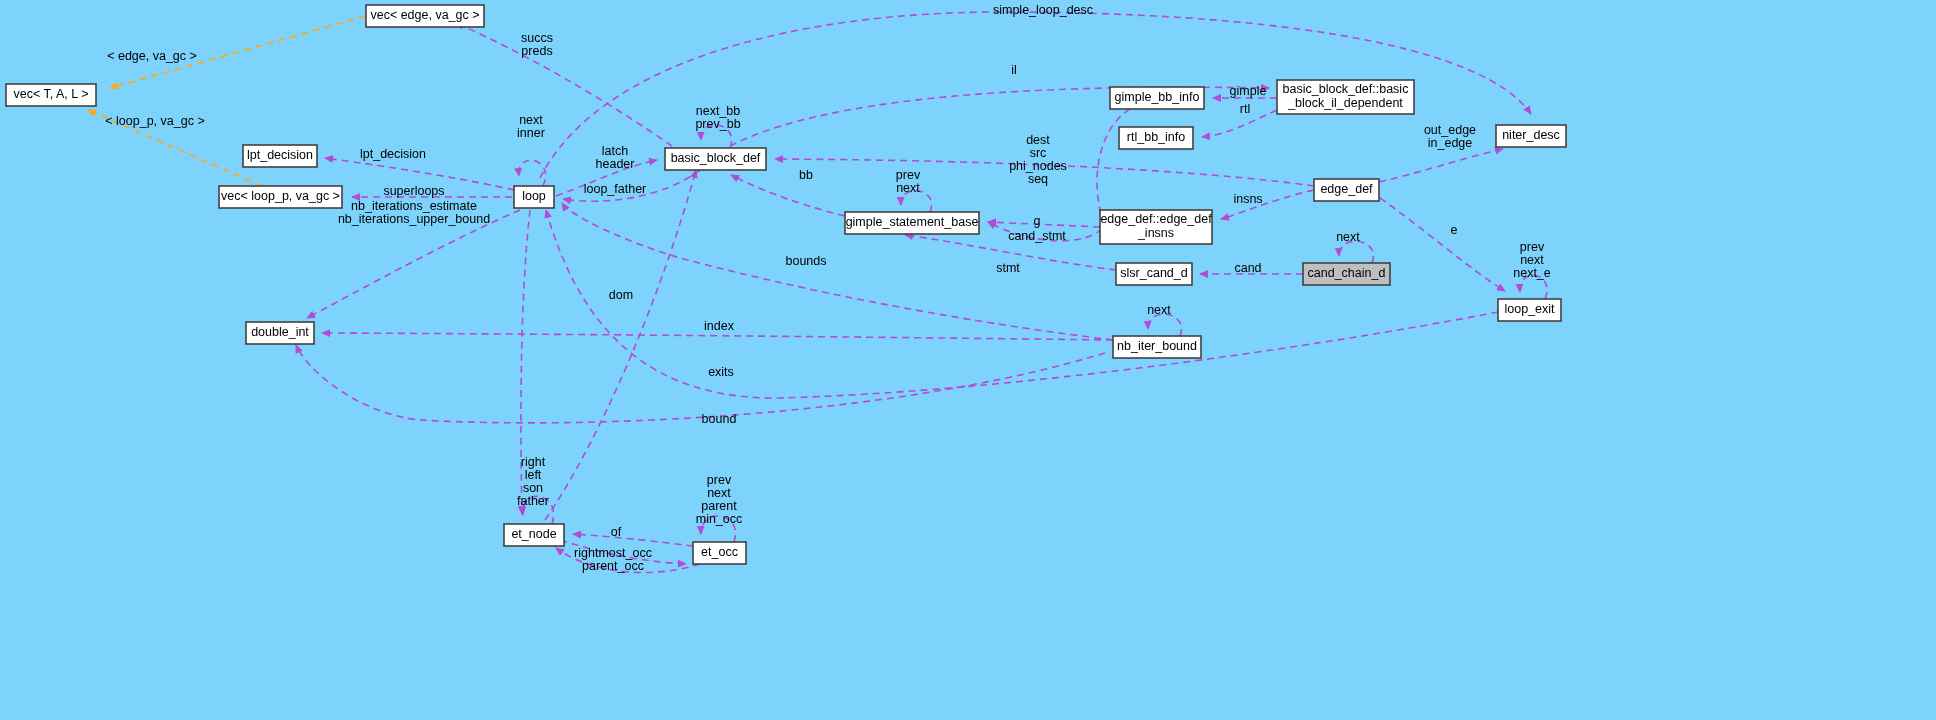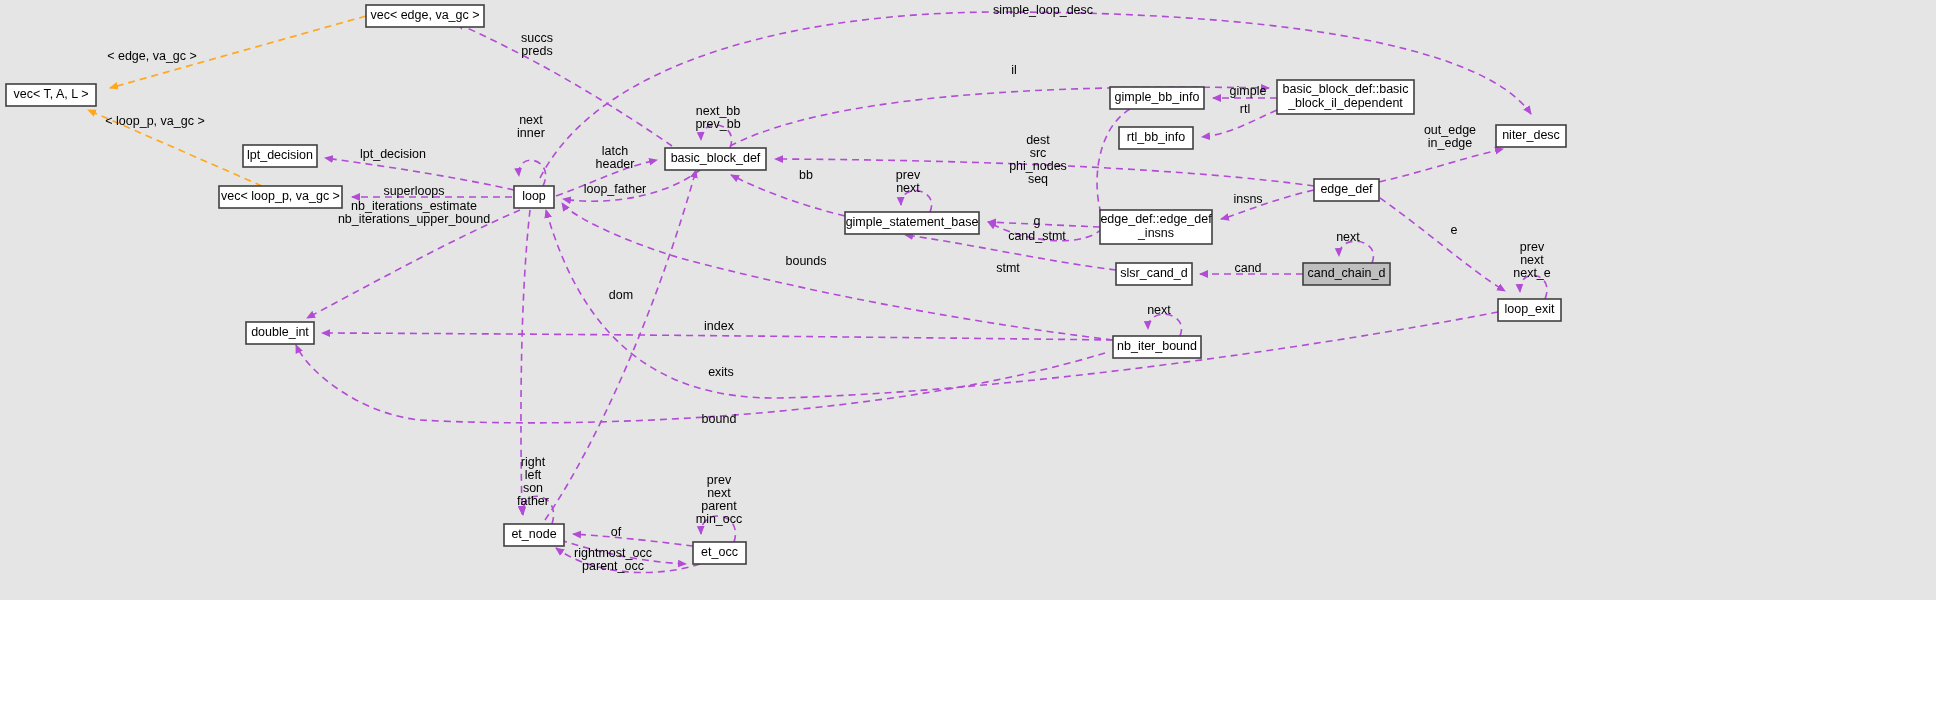--- a/index.html
+++ b/index.html
@@ -3,22 +3,22 @@
 <meta charset="utf-8">
 <style>
   html, body {
     margin: 0;
     padding: 0;
     background: #ffffff;
   }
   #canvas-wrap {
     position: relative;
     width: 1936px;
-    height: 600px;
-    background: #e5e5e5;
+    height: 720px;
+    background: #7dd3fc;
     font-family: "Liberation Sans", sans-serif;
   }
   svg#diagram {
     position: absolute;
     top: 0;
     left: 0;
     width: 1936px;
     height: 720px;
     display: block;
   }

